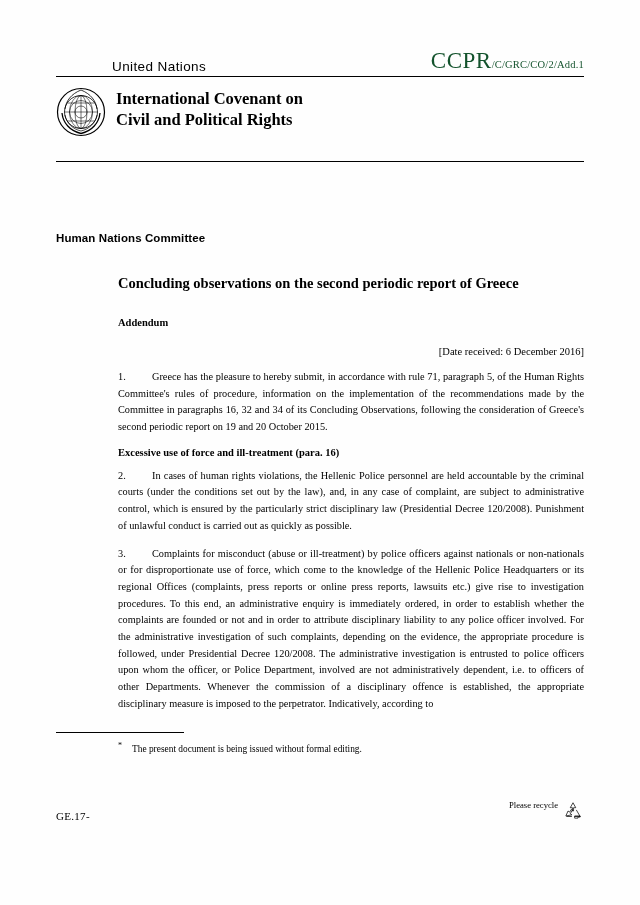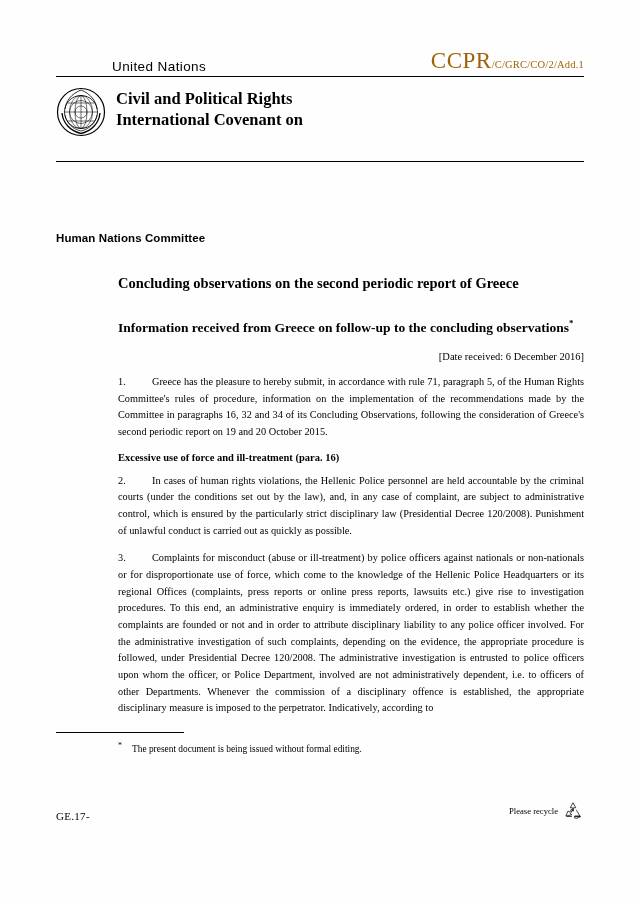--- a/index.html
+++ b/index.html
@@ -42,21 +42,21 @@
   .un-name {
     font-family: "Liberation Sans", sans-serif;
     font-size: 13.5px;
     letter-spacing: 0.4px;
     color: #000;
     padding-left: 56px;
   }
   .symbol {
     font-family: "Liberation Serif", serif;
     white-space: nowrap;
-    color: #a16207;
+    color: #14532d;
   }
   .symbol .big {
     font-size: 23px;
     letter-spacing: 0.5px;
   }
   .symbol .small {
     font-size: 10.5px;
     letter-spacing: 0.2px;
   }
   .rule-top {
@@ -199,21 +199,20 @@
     align-items: flex-end;
     justify-content: space-between;
   }
   .gecode {
     font-family: "Liberation Serif", serif;
     font-size: 11px;
     letter-spacing: 0.3px;
   }
   .recycle {
     display: flex;
-    align-items: center;
     gap: 4px;
   }
   .recycle-text {
     font-family: "Liberation Serif", serif;
     font-size: 8.6px;
   }
   .recycle-icon {
     width: 22px;
     height: 22px;
   }
@@ -245,33 +244,33 @@
             <line x1="23" y1="32" x2="77" y2="32" stroke="#000" stroke-width="1.1"></line>
             <line x1="23" y1="68" x2="77" y2="68" stroke="#000" stroke-width="1.1"></line>
             <line x1="50" y1="17" x2="50" y2="83" stroke="#000" stroke-width="1.1"></line>
             <path d="M50 6 C30 14 20 28 18 44 M50 6 C70 14 80 28 82 44" fill="none" stroke="#000" stroke-width="1.6"></path>
             <path d="M12 52 C14 72 28 88 50 93 C72 88 86 72 88 52" fill="none" stroke="#000" stroke-width="2.6"></path>
             <path d="M18 56 C21 72 33 84 50 88" fill="none" stroke="#000" stroke-width="1.4"></path>
             <path d="M82 56 C79 72 67 84 50 88" fill="none" stroke="#000" stroke-width="1.4"></path>
           </svg>
         </div>
         <div class="covenant">
+          <div>International Covenant on</div>
           <div>Civil and Political Rights</div>
-          <div>International Covenant on</div>
         </div>
       </div>
       <div class="rule-bottom"></div>
     </div>
 
     <div class="content">
       <div class="committee">Human Nations Committee</div>
 
       <div class="indent">
         <h1 class="title">Concluding observations on the second periodic report of Greece</h1>
-        <h2 class="subtitle"><span>Information received from Greece on follow-up to the concluding observations</span><span class="star">*</span></h2>
+        <div class="addendum">Addendum</div>
         <div class="received">[Date received: 6 December 2016]</div>
 
         <p class="para"><span class="num">1.</span><span>Greece has the pleasure to hereby submit, in accordance with rule 71, paragraph 5, of the Human Rights Committee's rules of procedure, information on the implementation of the recommendations made by the Committee in paragraphs 16, 32 and 34 of its Concluding Observations, following the consideration of Greece's second periodic report on 19 and 20 October 2015.</span></p>
 
         <div class="section-head">Excessive use of force and ill-treatment (para. 16)</div>
 
         <p class="para"><span class="num">2.</span><span>In cases of human rights violations, the Hellenic Police personnel are held accountable by the criminal courts (under the conditions set out by the law), and, in any case of complaint, are subject to administrative control, which is ensured by the particularly strict disciplinary law (Presidential Decree 120/2008). Punishment of unlawful conduct is carried out as quickly as possible.</span></p>
 
         <p class="para"><span class="num">3.</span><span>Complaints for misconduct (abuse or ill-treatment) by police officers against nationals or non-nationals or for disproportionate use of force, which come to the knowledge of the Hellenic Police Headquarters or its regional Offices (complaints, press reports or online press reports, lawsuits etc.) give rise to investigation procedures. To this end, an administrative enquiry is immediately ordered, in order to establish whether the complaints are founded or not and in order to attribute disciplinary liability to any police officer involved. For the administrative investigation of such complaints, depending on the evidence, the appropriate procedure is followed, under Presidential Decree 120/2008. The administrative investigation is entrusted to police officers upon whom the officer, or Police Department, involved are not administratively dependent, i.e. to officers of other Departments. Whenever the commission of a disciplinary offence is established, the appropriate disciplinary measure is imposed to the perpetrator. Indicatively, according to</span></p>
       </div>

